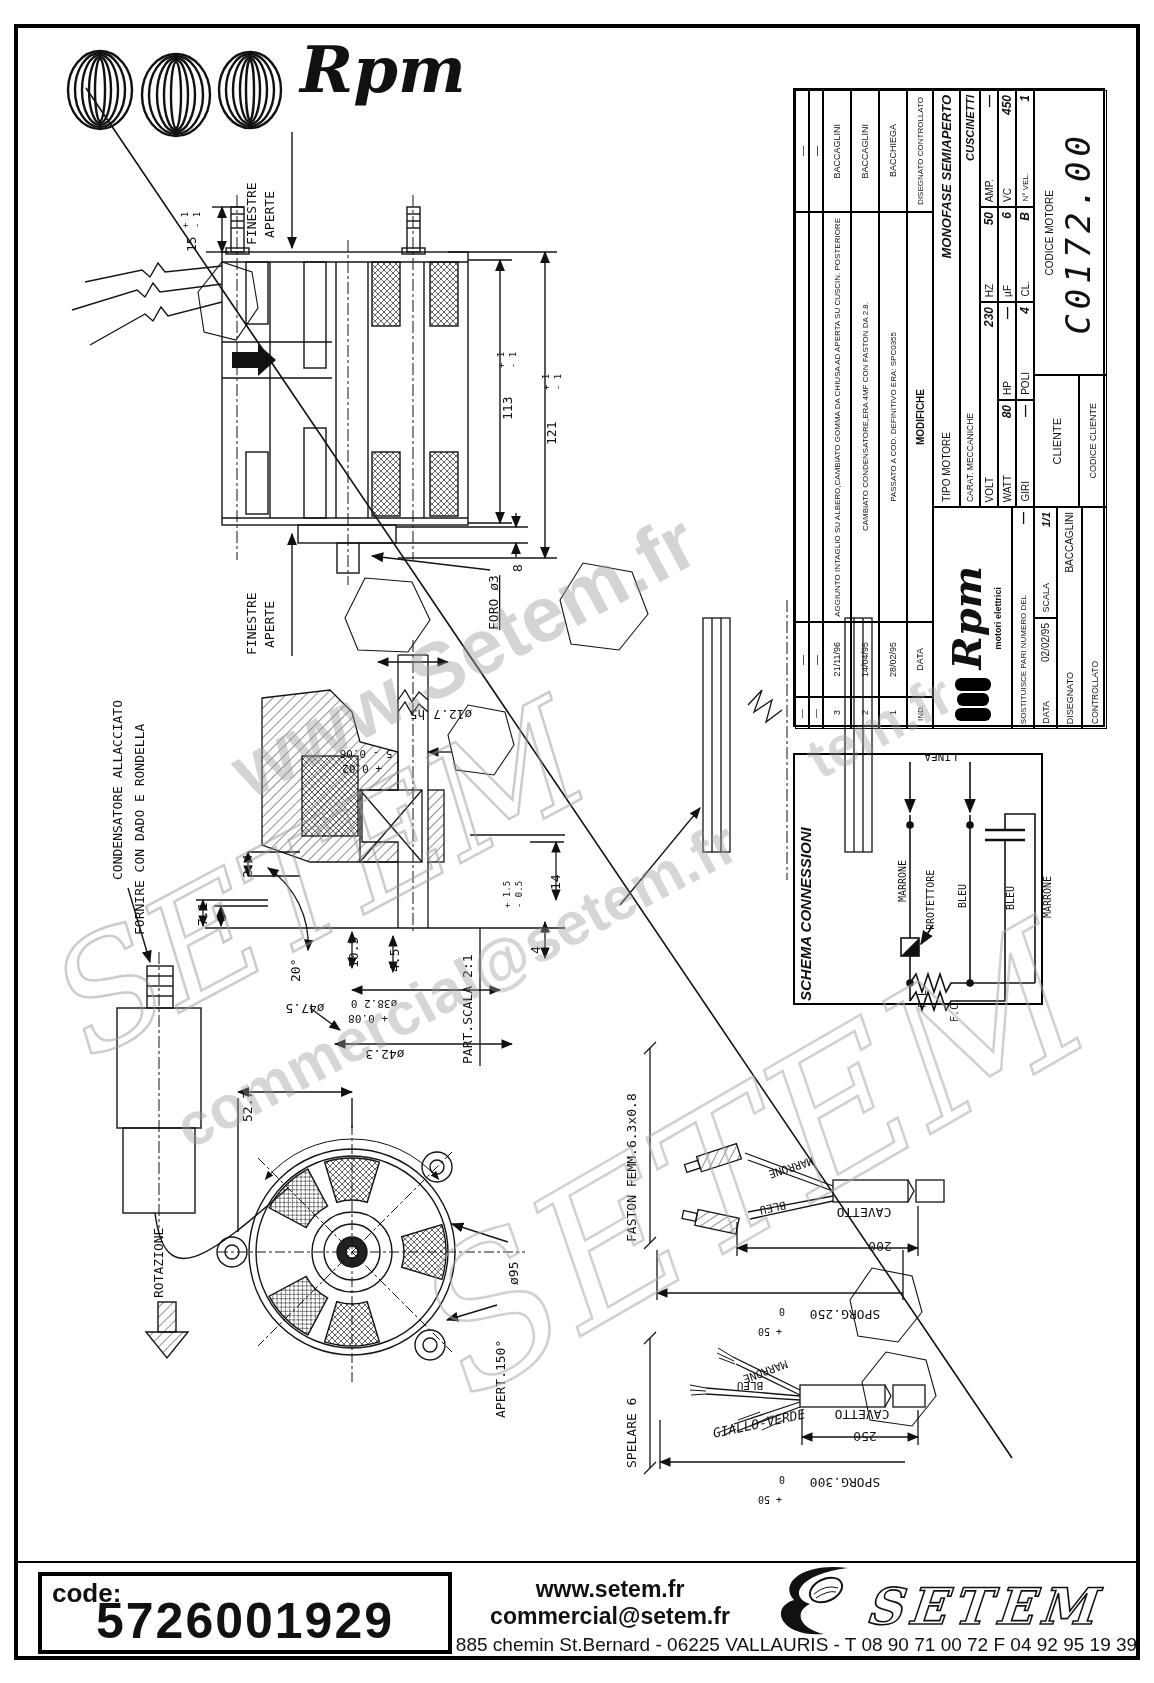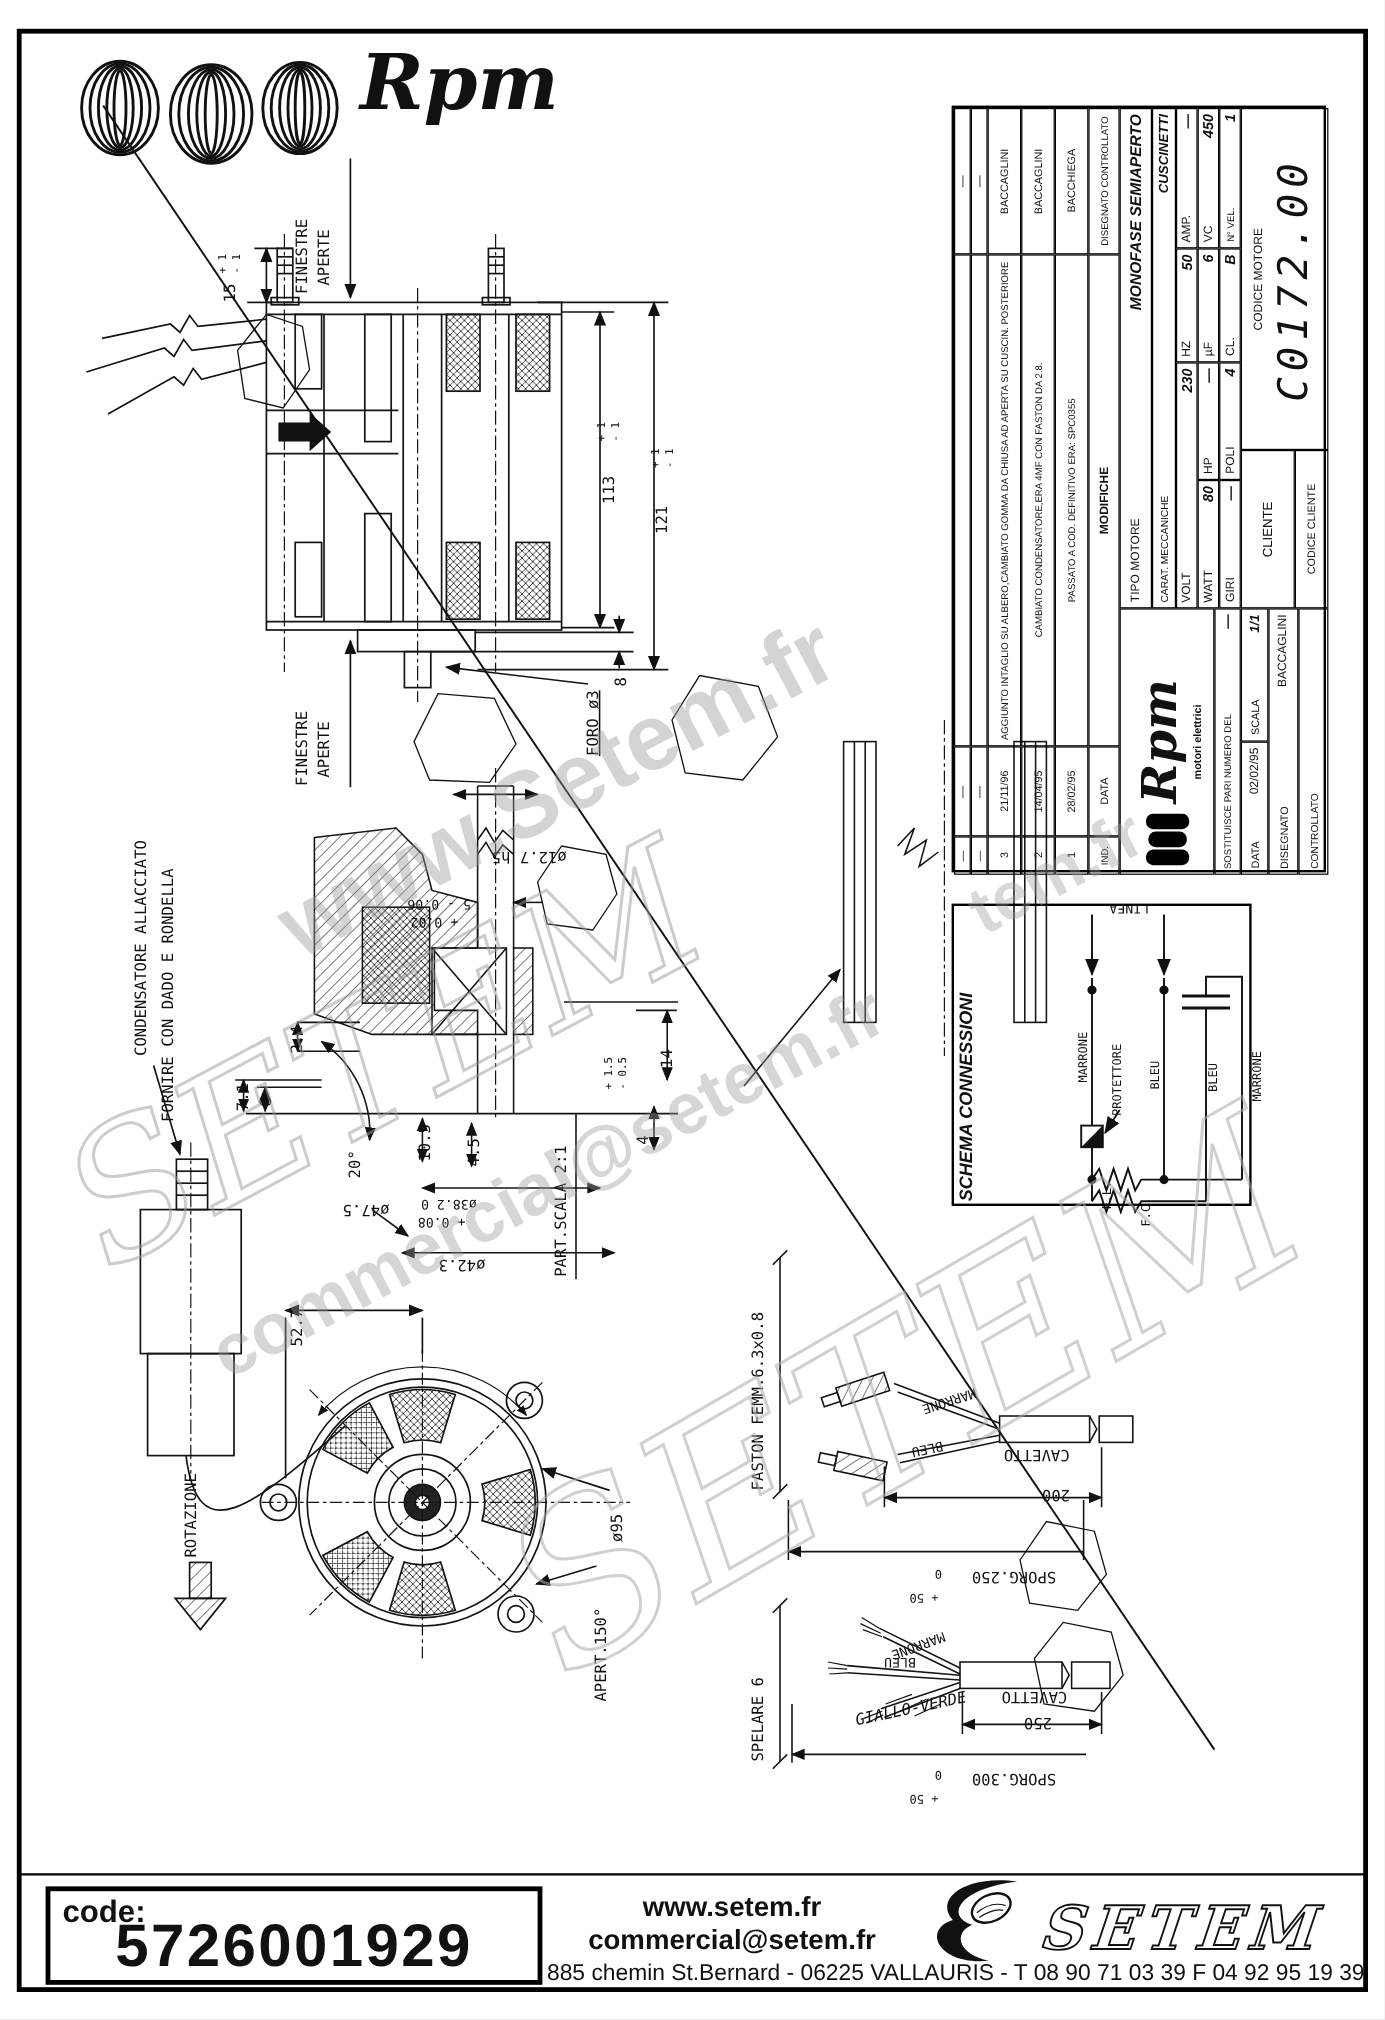--- a/index.html
+++ b/index.html
@@ -588,21 +588,21 @@
 <div class="abs" style="left:300px;top:32px;font-family:'DejaVu Serif',serif;font-style:italic;font-weight:bold;font-size:64px">Rpm</div>
 
 <div class="abs" style="left:38px;top:1572px;width:414px;height:82px;border:4px solid #000;box-sizing:border-box">
   <span class="abs" style="left:10px;top:2px;font-size:26px;font-weight:bold">code:</span>
   <div style="text-align:center;margin-top:16px;font-size:50px;font-weight:bold;letter-spacing:2px">5726001929</div>
 </div>
 <div class="abs" style="left:460px;top:1576px;width:300px;text-align:center">
   <div style="font-size:23px;font-weight:bold">www.setem.fr</div>
   <div style="font-size:23px;font-weight:bold">commercial@setem.fr</div>
 </div>
-<div class="abs" style="left:455px;top:1634px;width:683px;text-align:center;font-size:19px">885 chemin St.Bernard  -  06225 VALLAURIS  -  T 08 90 71 03 39   F 04 92 95 19 39</div>
+<div class="abs" style="left:455px;top:1634px;width:683px;text-align:center;font-size:19px">885 chemin St.Bernard  -  06225 VALLAURIS  -  T 08 90 71 00 72   F 04 92 95 19 39</div>
 
 <svg class="abs" style="left:0;top:0;pointer-events:none" width="1154" height="1683" viewBox="0 0 1154 1683">
   <text transform="translate(250,800) rotate(-28)" font-family="Liberation Sans, sans-serif" font-weight="bold" font-size="78" fill="#9a9a9a" opacity="0.42">www.Setem.fr</text>
   <text transform="translate(90,1060) rotate(-28)" font-family="DejaVu Serif, serif" font-style="italic" font-size="150" fill="none" stroke="#9a9a9a" stroke-width="2.5" opacity="0.5">SETEM</text>
   <text transform="translate(190,1150) rotate(-28)" font-family="Liberation Sans, sans-serif" font-weight="bold" font-size="60" fill="#9a9a9a" opacity="0.4">commercial@setem.fr</text>
   <text transform="translate(470,1400) rotate(-30)" font-family="DejaVu Serif, serif" font-style="italic" font-size="190" fill="none" stroke="#aaa" stroke-width="2.5" opacity="0.55">SETEM</text>
   <text transform="translate(820,780) rotate(-28)" font-family="Liberation Sans, sans-serif" font-weight="bold" font-size="56" fill="#9a9a9a" opacity="0.38">tem.fr</text>
 </svg>
 
 </div>

